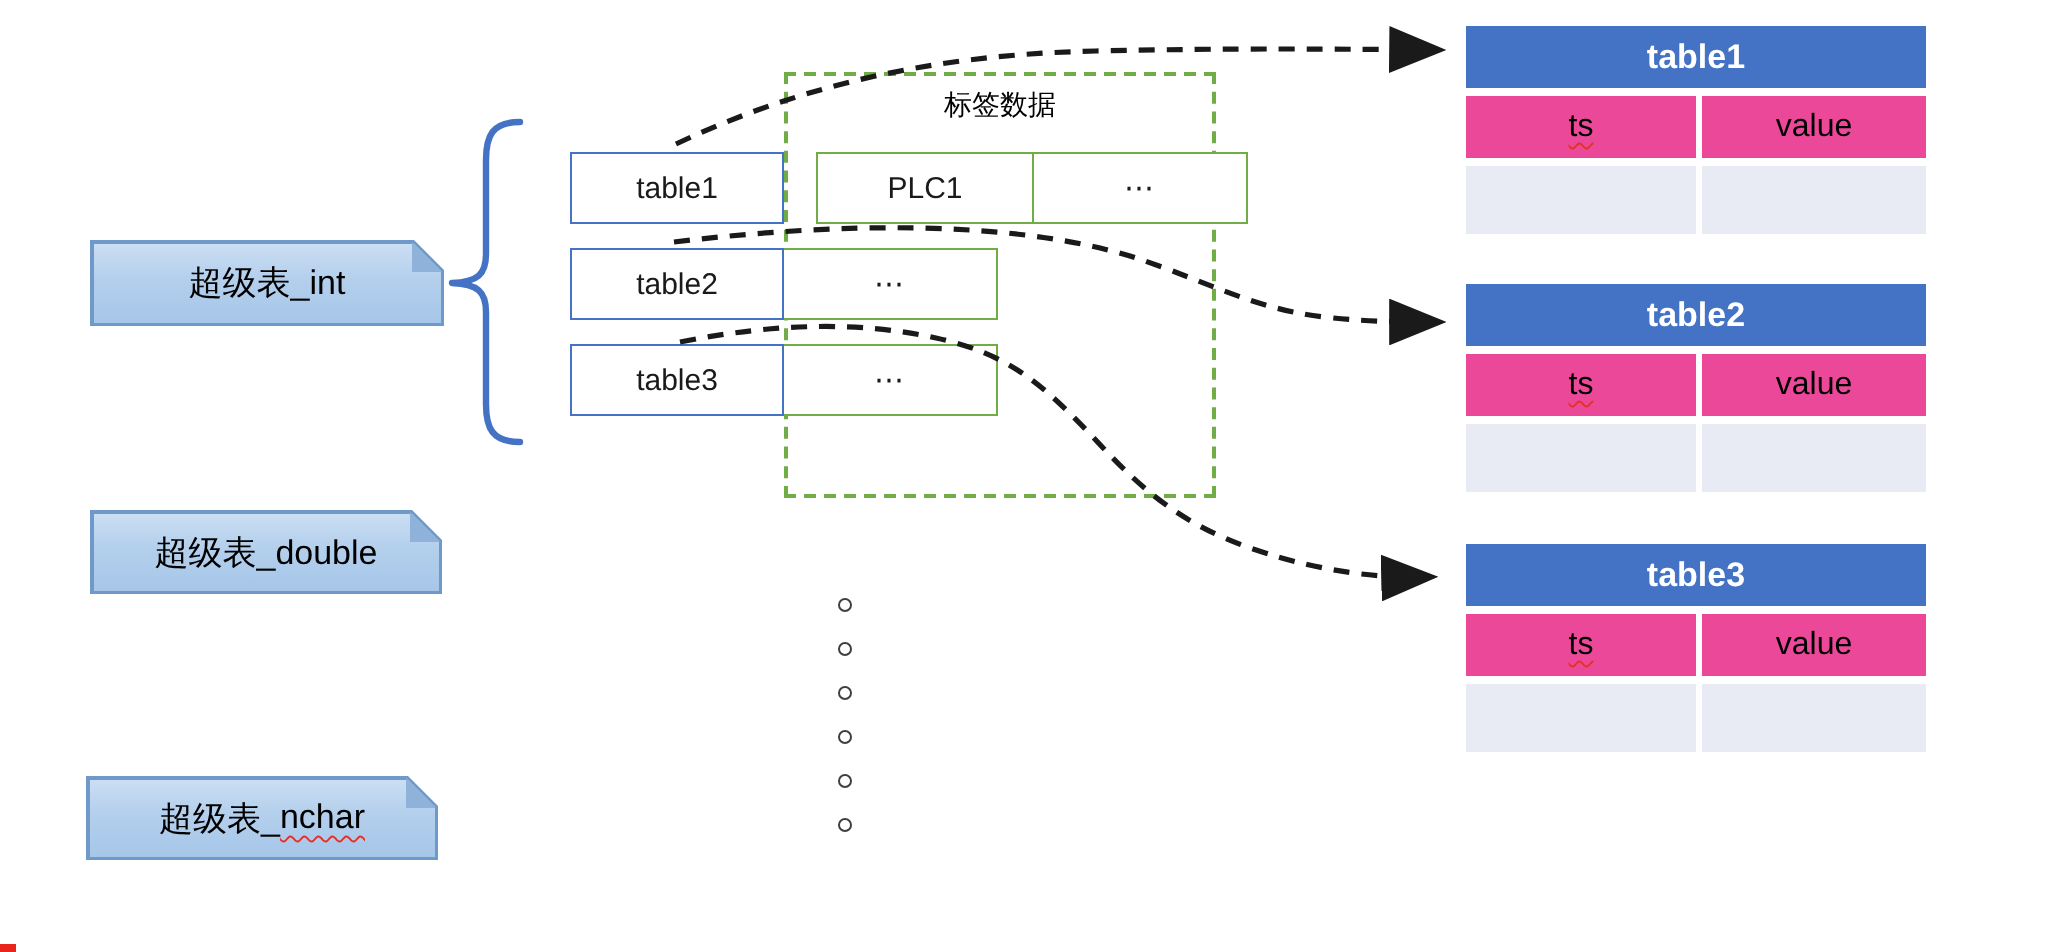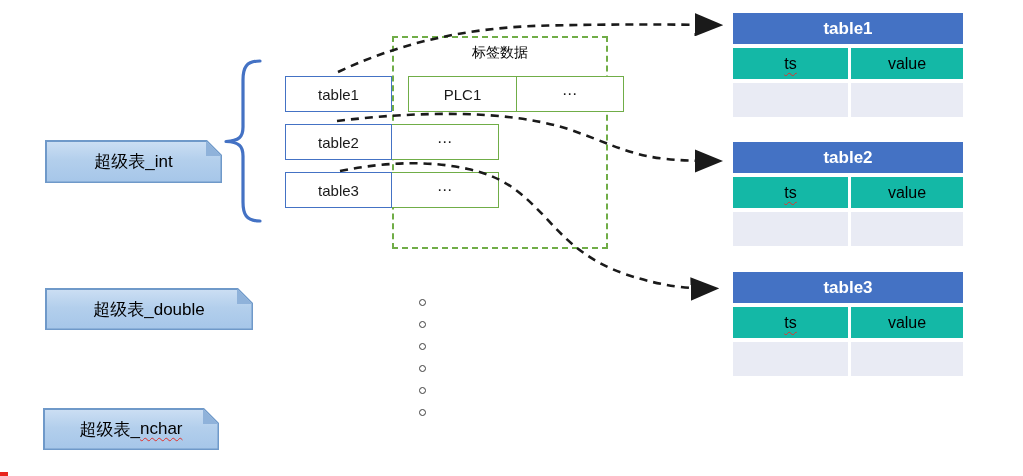--- a/index.html
+++ b/index.html
@@ -2,41 +2,41 @@
 <html><head>
 <meta charset="utf-8">
 <style>
   html,body{margin:0;padding:0;background:#fff;}
   #canvas{
     position:relative;width:1023px;height:476px;background:#ffffff;
     font-family:"Liberation Sans","DejaVu Sans",sans-serif;color:#1a1a1a;
     overflow:hidden;
   }
   
-  .callout{position:absolute;margin-top:20px;}
+  .callout{position:absolute;}
   .callout .shape-border{
     position:absolute;inset:0;background:#6f99c9;
     clip-path:polygon(0 0, calc(100% - 15px) 0, 100% 15px, 100% 100%, 0 100%);
   }
   .callout .shape-fill{
     position:absolute;inset:1.5px;
     background:linear-gradient(180deg,#cbdef3 0%,#b3cfec 45%,#a6c6e9 100%);
     clip-path:polygon(0 0, calc(100% - 14px) 0, 100% 14px, 100% 100%, 0 100%);
   }
   .callout .fold{
     position:absolute;top:1px;right:1px;width:15px;height:15px;
     background:#8fb2da;
     clip-path:polygon(0 0, 100% 100%, 0 100%);
   }
   .callout .label{
     position:absolute;inset:0;display:flex;align-items:center;justify-content:center;
     font-size:17px;color:#000;
   }
   #callout-int{left:45px;top:120px;width:177px;height:43px;}
-  #callout-double{left:45px;top:268px;width:208px;height:42px;}
+  #callout-double{left:45px;top:255px;width:176px;height:42px;}
   #callout-nchar{left:43px;top:388px;width:176px;height:42px;}
 
   
   .map-row{position:absolute;left:285px;height:36px;display:flex;}
   .map-row .cell{
     box-sizing:border-box;height:36px;background:#fff;
     display:flex;align-items:center;justify-content:center;font-size:15px;
   }
   .map-row .c-name{width:107px;border:1px solid #4472c4;}
   .map-row .c-plc{width:109px;border:1px solid #70ad47;margin-left:16px;}
@@ -62,21 +62,21 @@
   
   .dtable{position:absolute;left:733px;width:230px;}
   .dtable .hdr{
     height:31px;background:#4472c4;color:#ffffff;font-weight:bold;font-size:17px;
     display:flex;align-items:center;justify-content:center;margin-bottom:4px;
   }
   .dtable .row{display:flex;gap:3px;margin-bottom:4px;}
   .dtable .row .c1{width:115px;}
   .dtable .row .c2{width:112px;}
   .dtable .hrow > div{
-    height:31px;background:#14b8a6;display:flex;align-items:center;justify-content:center;
+    height:31px;background:#ec4899;display:flex;align-items:center;justify-content:center;
     font-size:16px;color:#000;
   }
   .dtable .erow > div{height:34px;background:#e9ebf4;}
   #dtable-1{top:13px;} #dtable-2{top:142px;} #dtable-3{top:272px;}
 
   .misspell{
     text-decoration:underline;
     text-decoration-style:wavy;
     text-decoration-color:#e0312b;
     text-decoration-thickness:1px;

